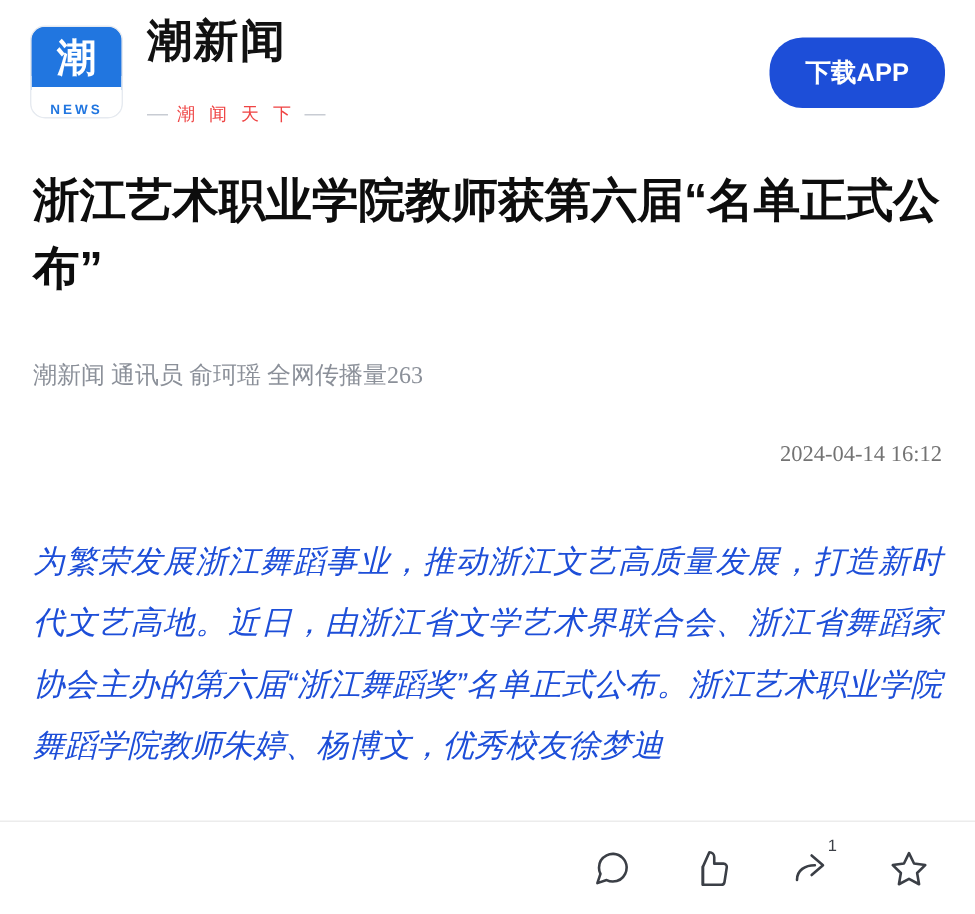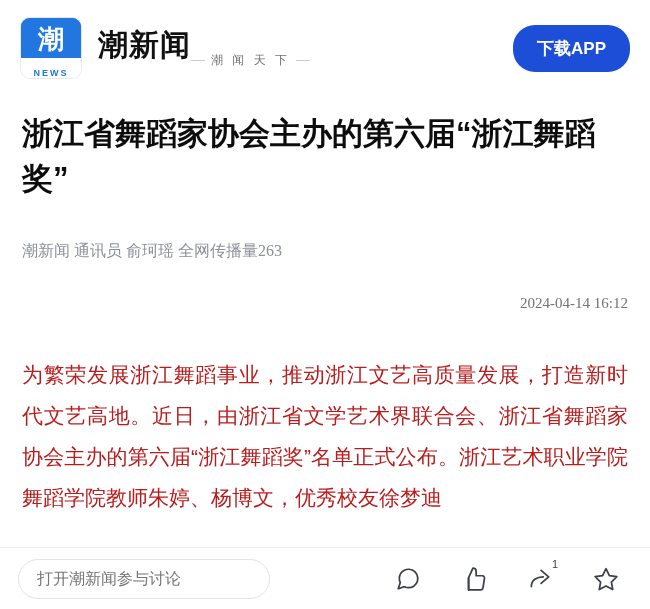--- a/index.html
+++ b/index.html
@@ -64,33 +64,34 @@
   }
   .logo-sub {
     color: #2176e0;
     font-size: 9px;
     letter-spacing: 2px;
     font-weight: bold;
   }
   .brand {
     margin-left: 16px;
     display: flex;
+    flex-direction: column;
     justify-content: center;
   }
   .brand-name {
     font-size: 30px;
     font-weight: bold;
     color: #111111;
     letter-spacing: 1px;
     line-height: 1.1;
   }
   .brand-tag {
     margin-top: 24px;
     font-size: 12px;
-    color: #737373;
+    color: #ef4444;
     letter-spacing: 3px;
     display: flex;
     align-items: center;
     gap: 6px;
   }
   .brand-tag .dash {
     display: inline-block;
     width: 14px;
     height: 1px;
     background: #c8ccd3;
@@ -133,23 +134,24 @@
   .meta-line2 {
     margin-top: 28px;
     font-size: 15px;
     color: #737373;
     text-align: right;
   }
   .body-text {
     margin-top: 40px;
     font-size: 21px;
     line-height: 1.95;
-    color: #b91c1c;
+    color: #1d4ed8;
     text-align: justify;
     letter-spacing: 0px;
+    font-style: italic;
   }
 
   
   .bottom-bar {
     position: absolute;
     left: 0; right: 0; bottom: 0;
     height: 62px;
     background: #ffffff;
     border-top: 1px solid #ececec;
     display: flex;
@@ -225,30 +227,27 @@
         <span class="dash"></span>
         <span>潮 闻 天 下</span>
         <span class="dash"></span>
       </div>
     </div>
 
     <button class="dl-btn">下载APP</button>
   </div>
 
   <div class="article">
-    <h1 class="title">浙江省舞蹈家协会主办的第六届“浙江舞蹈奖”</h1>
+    <h1 class="title">浙江艺术职业学院教师获第六届“名单正式公布”</h1>
     <div class="meta">潮新闻 通讯员 俞珂瑶 全网传播量263</div>
     <div class="meta meta-line2">2024-04-14 16:12</div>
     <p class="body-text">为繁荣发展浙江舞蹈事业，推动浙江文艺高质量发展，打造新时代文艺高地。近日，由浙江省文学艺术界联合会、浙江省舞蹈家协会主办的第六届“浙江舞蹈奖”名单正式公布。浙江艺术职业学院舞蹈学院教师朱婷、杨博文，优秀校友徐梦迪</p>
   </div>
 
   <div class="bottom-bar">
-    <div class="comment-box">
-      <input type="text" placeholder="打开潮新闻参与讨论" style="">
-    </div>
 
     <div class="actions">
       <div class="act">
         <svg width="26" height="26" viewBox="0 0 24 24" fill="none" stroke="#3b3f46" stroke-width="1.6" stroke-linecap="round" stroke-linejoin="round">
           <path d="M21 11.5a8.38 8.38 0 0 1-.9 3.8 8.5 8.5 0 0 1-7.6 4.7 8.38 8.38 0 0 1-3.8-.9L3 21l1.9-5.7a8.38 8.38 0 0 1-.9-3.8 8.5 8.5 0 0 1 4.7-7.6 8.38 8.38 0 0 1 3.8-.9h.5a8.48 8.48 0 0 1 8 8v.5z"></path>
         </svg>
       </div>
 
       <div class="act">
         <svg width="26" height="26" viewBox="0 0 24 24" fill="none" stroke="#3b3f46" stroke-width="1.6" stroke-linecap="round" stroke-linejoin="round">

